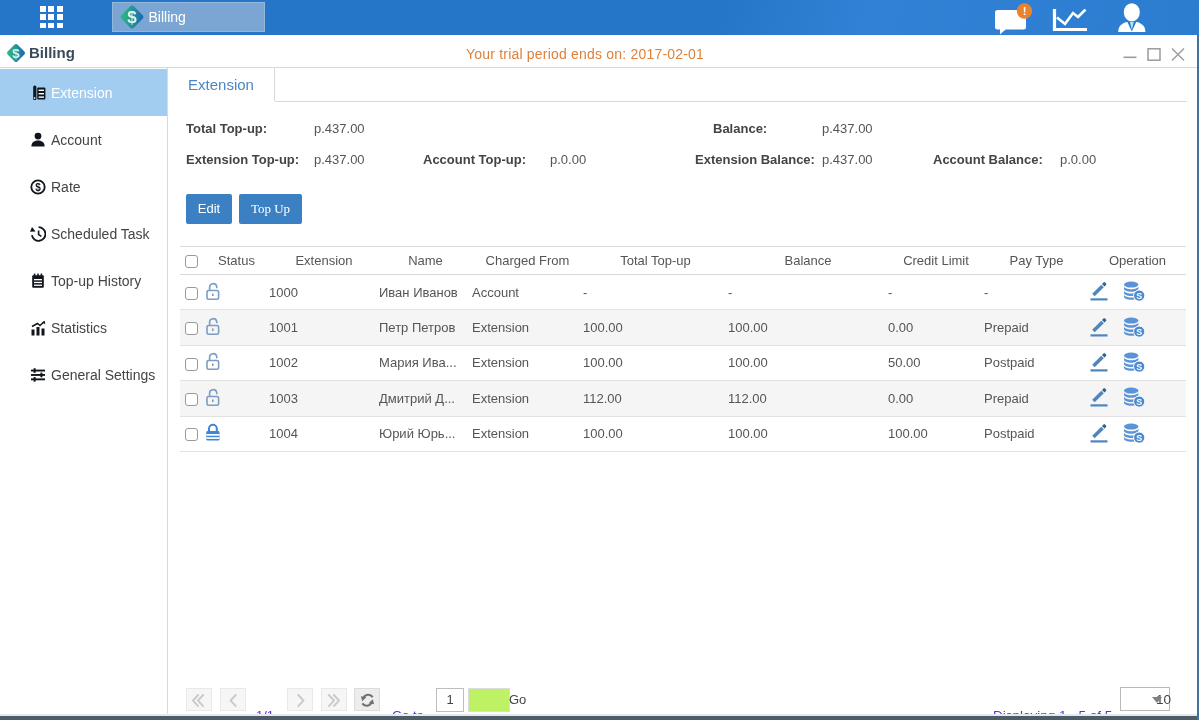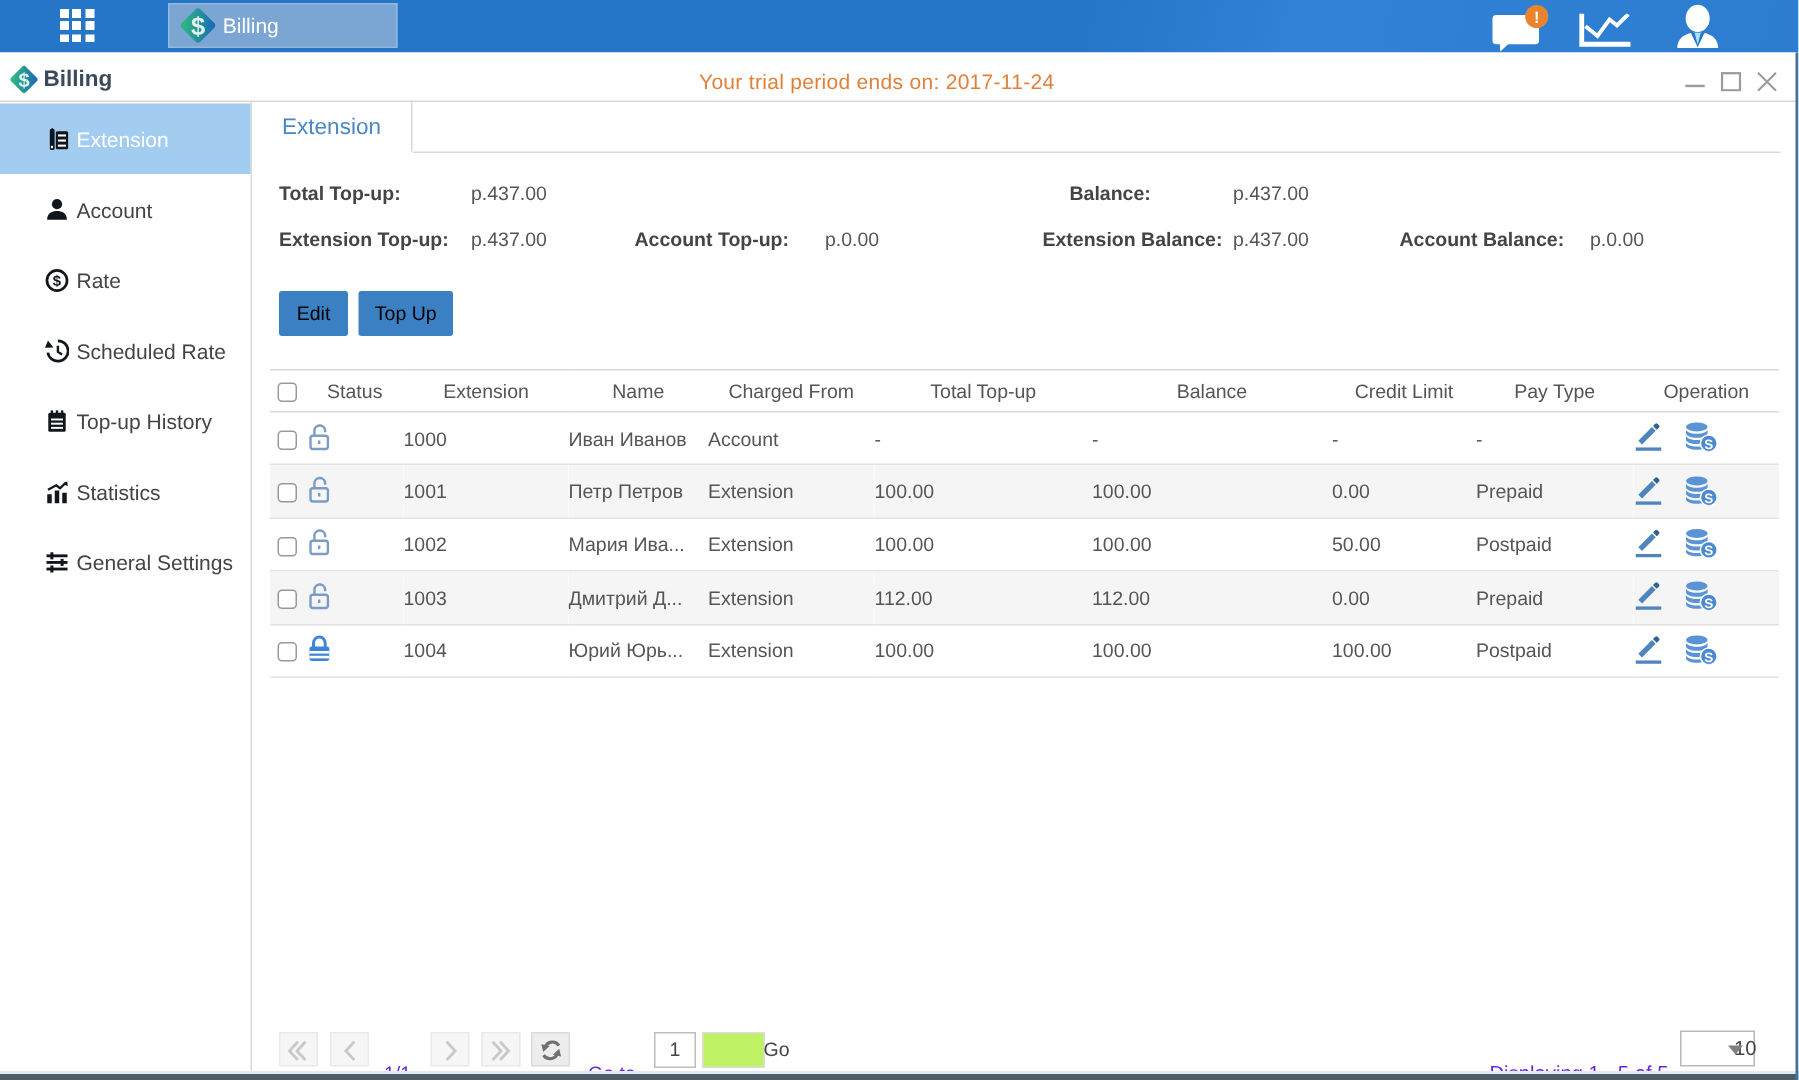--- a/index.html
+++ b/index.html
@@ -37,21 +37,21 @@
 
 
 #main { position:absolute; left:168px; top:68px; width:1031px; height:647px; background:#fff; }
 #tabline { position:absolute; left:107px; top:33px; width:912px; height:1px; background:#d9d9d9; }
 #tab { position:absolute; left:0px; top:0px; width:107px; height:33px; background:#fff;
   border-right:1px solid #d9d9d9; text-align:center; line-height:33px; font-size:15px; color:#4a86c8; }
 
 .slabel { position:absolute; font-size:13px; font-weight:bold; color:#444; }
 .sval { position:absolute; font-size:13px; color:#555; }
 
-.btn { position:absolute; background:#3c80c4; color:#000000; font-size:13px; text-align:center;
+.btn { position:absolute; background:#3c80c4; color:#ffffff; font-size:13px; text-align:center;
   height:30px; line-height:30px; border-radius:2px; }
 
 
 #tbl { position:absolute; left:12px; top:178px; width:1006px; border-collapse:collapse; table-layout:fixed; }
 #tbl th { height:28px; font-size:13px; font-weight:normal; color:#555;
   border-top:1px solid #d9d9d9; border-bottom:1px solid #d9d9d9; text-align:center; }
 #tbl td { height:35.4px; font-size:13px; color:#555; text-align:left;
   border-bottom:1px solid #e2e2e2; overflow:hidden; white-space:nowrap; }
 #tbl tr.alt td { background:#f5f5f5; }
 .cbx { display:inline-block; width:13px; height:13px; border:1px solid #999;
@@ -120,21 +120,21 @@
     <path d="M12.8 19 L14.8 27 L16.8 19 Z" fill="#a9e3f6"></path>
   </svg>
 </div>
 
 <div id="titlebar">
   <svg class="abs" style="left:4.5px;top:6.5px;" width="22" height="22" viewBox="0 0 28 28">
     <rect x="5.2" y="5.2" width="17.6" height="17.6" rx="2.5" transform="rotate(45 14 14)" fill="url(#dg)"></rect>
     <text x="14" y="20" font-size="17" font-weight="bold" fill="#dff5ec" text-anchor="middle" font-family="Liberation Sans">$</text>
   </svg>
   <span class="appname">Billing</span>
-  <span id="trial">Your trial period ends on: 2017-11-24</span>
+  <span id="trial">Your trial period ends on: 2017-02-01</span>
   <div id="winbtns">
     <svg width="14" height="13" viewBox="0 0 14 13">
         <rect x="0.5" y="8.5" width="13" height="1.6" fill="#9b9b9b"></rect>
       </svg>
     <svg width="14" height="13" viewBox="0 0 14 13">
         <rect x="1" y="0.8" width="12" height="11.4" fill="none" stroke="#9b9b9b" stroke-width="1.5"></rect>
       </svg>
     <svg width="14" height="13" viewBox="0 0 14 13">
         <path d="M1 0.5 L13 12.5 M13 0.5 L1 12.5" stroke="#9b9b9b" stroke-width="1.4"></path>
       </svg>
@@ -166,21 +166,21 @@
         <text x="8" y="11.6" font-size="10" font-weight="bold" fill="#10161c" text-anchor="middle" font-family="Liberation Sans">$</text>
       </svg>
     <span class="mtxt">Rate</span>
   </div>
   <div class="mitem">
     <svg class="mico" viewBox="0 0 16 16">
         <path d="M8.6 1.2 a6.8 6.8 0 1 1 -6.7 7.9" fill="none" stroke="#10161c" stroke-width="1.8"></path>
         <path d="M0 5.8 L5.6 5.6 L2 1 Z" fill="#10161c"></path>
         <path d="M8.6 4.5 V8.6 L11.4 10.4" fill="none" stroke="#10161c" stroke-width="1.6"></path>
       </svg>
-    <span class="mtxt">Scheduled Rate</span>
+    <span class="mtxt">Scheduled Task</span>
   </div>
   <div class="mitem">
     <svg class="mico" viewBox="0 0 16 16">
         <rect x="2.2" y="2.2" width="11.6" height="12.6" rx="1" fill="#10161c"></rect>
         <rect x="3.8" y="0.6" width="1.6" height="3" fill="#10161c"></rect>
         <rect x="7.2" y="0.6" width="1.6" height="3" fill="#10161c"></rect>
         <rect x="10.6" y="0.6" width="1.6" height="3" fill="#10161c"></rect>
         <rect x="4" y="6" width="8" height="1.3" fill="#fff"></rect>
         <rect x="4" y="8.8" width="8" height="1.3" fill="#fff"></rect>
         <rect x="4" y="11.6" width="8" height="1.3" fill="#fff"></rect>
@@ -263,21 +263,21 @@
   <span class="slabel" style="left:18px; top:84px;">Extension Top-up:</span>
   <span class="sval" style="left:146px;top:84px;">p.437.00</span>
   <span class="slabel" style="left:255px;top:84px;">Account Top-up:</span>
   <span class="sval" style="left:382px;top:84px;">p.0.00</span>
   <span class="slabel" style="left:527px;top:84px;">Extension Balance:</span>
   <span class="sval" style="left:654px;top:84px;">p.437.00</span>
   <span class="slabel" style="left:765px;top:84px;">Account Balance:</span>
   <span class="sval" style="left:892px;top:84px;">p.0.00</span>
 
   <div class="btn" style="left:18px;top:126px;width:46px;">Edit</div>
-  <div class="btn" style="left:71px;top:126px;width:63px;">Top Up</div>
+  <div class="btn" style="left:71px;top:126px;width:63px;font-family:Liberation Serif, serif;">Top Up</div>
 
   <table id="tbl">
     <colgroup>
       <col style="width:24px">
         <col style="width:65px">
         <col style="width:110px">
         <col style="width:93px">
       <col style="width:111px">
         <col style="width:145px">
         <col style="width:160px">

